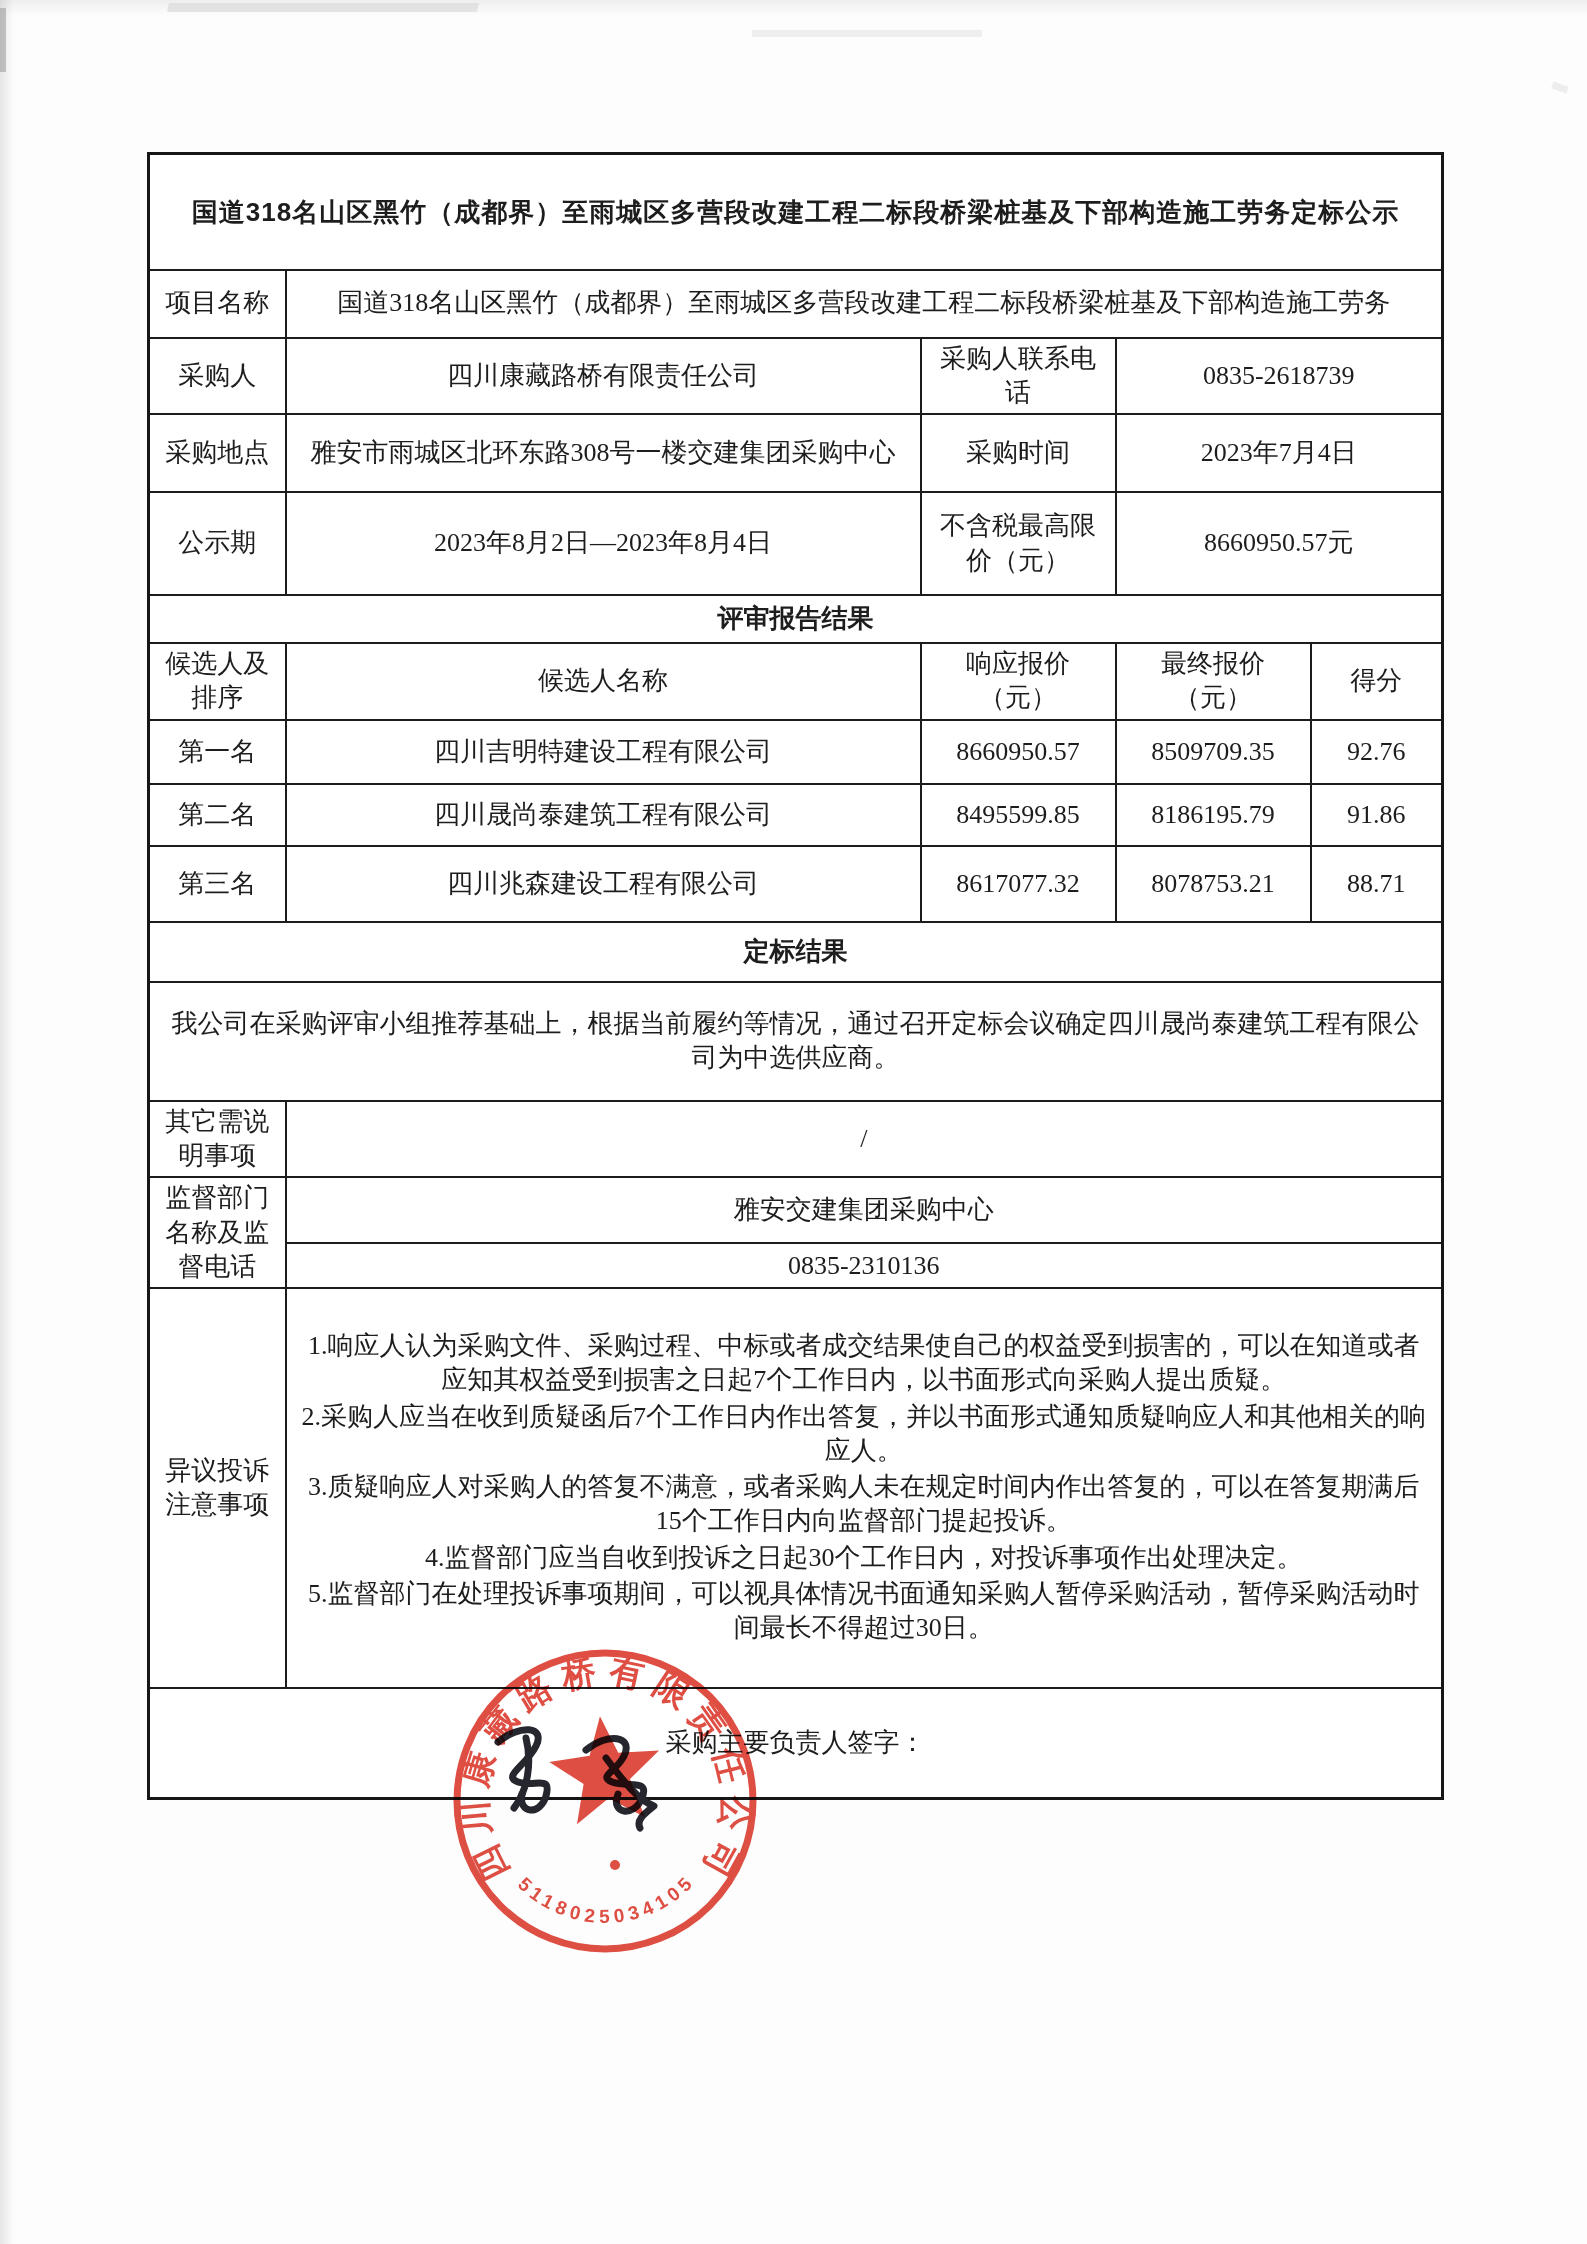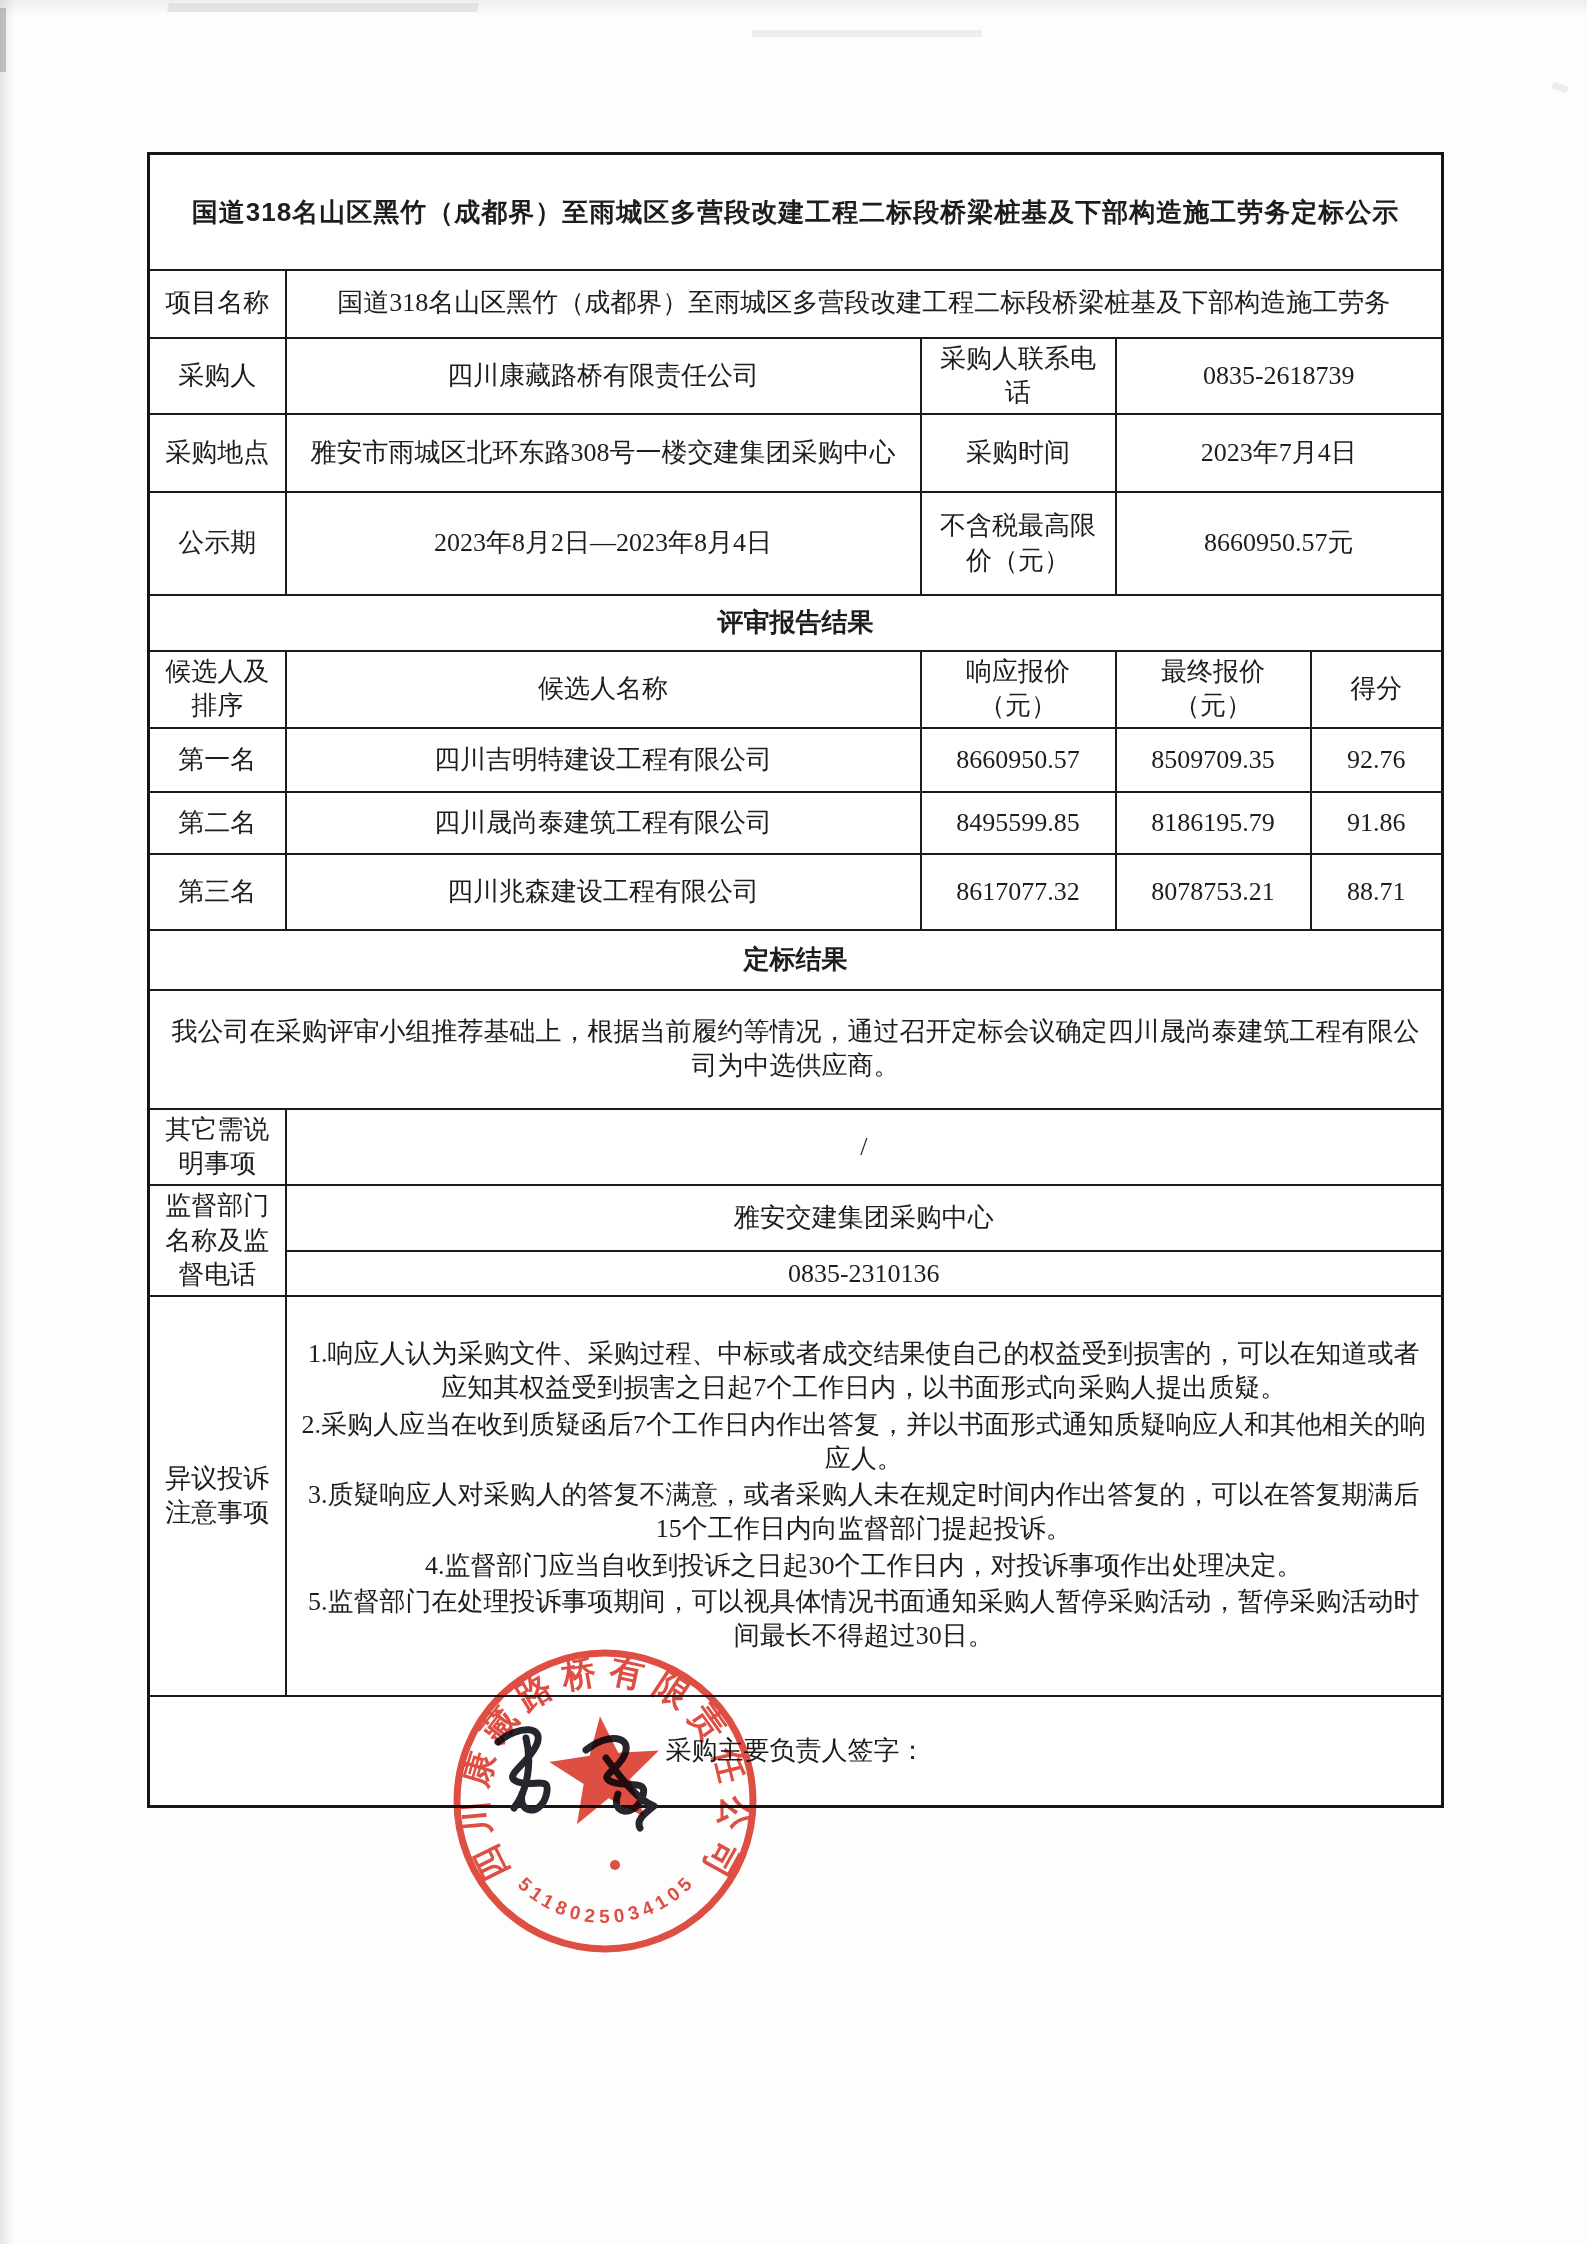--- a/index.html
+++ b/index.html
@@ -94,21 +94,21 @@
     <td colspan="2">2023年7月4日</td>
   </tr>
 
   <tr style="height:103px">
     <td>公示期</td>
     <td>2023年8月2日—2023年8月4日</td>
     <td>不含税最高限价（元）</td>
     <td colspan="2">8660950.57元</td>
   </tr>
 
-  <tr style="height:56px">
+  <tr style="height:48px">
     <td colspan="5" class="section-cell">评审报告结果</td>
   </tr>
 
   <tr style="height:74px">
     <td>候选人及排序</td>
     <td>候选人名称</td>
     <td>响应报价（元）</td>
     <td>最终报价（元）</td>
     <td>得分</td>
   </tr>

